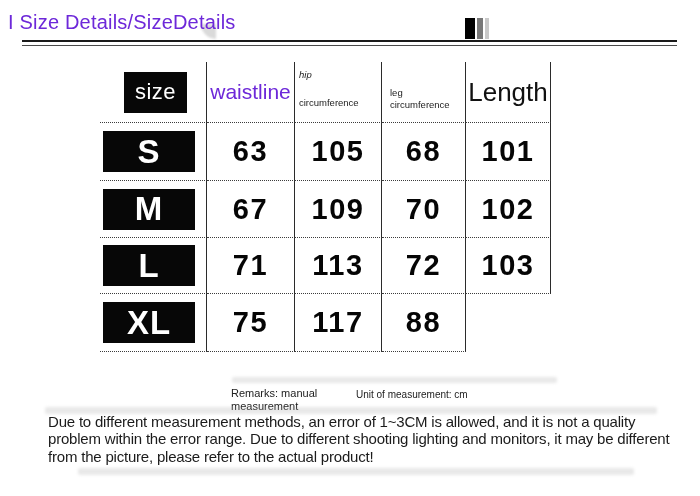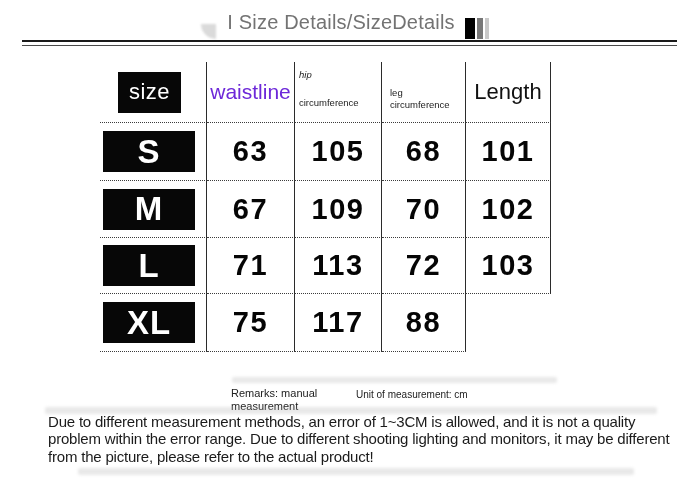--- a/index.html
+++ b/index.html
@@ -1,47 +1,47 @@
 <!DOCTYPE html>
 <html><head>
 <meta charset="utf-8">
 <style>
   html,body{margin:0;padding:0;background:#fff;}
   .canvas{position:relative;width:700px;height:496px;background:#ffffff;overflow:hidden;
           font-family:"Liberation Sans", sans-serif;color:#1a1a1a;}
 
   
-  .title{position:absolute;left:16px;top:11px;width:650px;text-align:center;
-         font-size:20px;font-weight:500;letter-spacing:.2px;color:#737373;}
+  .title{position:absolute;left:8px;top:11px;width:650px;
+         font-size:20px;font-weight:500;letter-spacing:.2px;color:#6d28d9;}
   .title-swoosh{position:absolute;left:201px;top:24px;width:15px;height:15px;
          background:#bcbcbc;border-radius:0 0 0 100%;opacity:.55;filter:blur(1px);}
   .bar{position:absolute;top:18px;height:21px;}
   .bar1{left:465px;width:10px;background:#000000;}
   .bar2{left:477px;width:6px;background:#787878;}
   .bar3{left:485px;width:4px;background:#c9c9c9;}
   .hrule{position:absolute;left:22px;top:40px;width:655px;height:3px;
          border-top:2px solid #1a1a1a;border-bottom:1px solid #4a4a4a;background:transparent;}
 
   
   .sizetable{position:absolute;left:100px;top:62px;width:451px;
          display:grid;grid-template-columns:107px 88px 87px 84px 85px;
          grid-template-rows:61px 58px 57px 56px 58px;}
   .cell{border-right:1px solid #2b2b2b;border-bottom:1px dotted #3c3c3c;
          display:flex;align-items:center;justify-content:center;box-sizing:border-box;}
   .cell.first{justify-content:flex-start;}
   .blackbox{background:#070707;color:#ffffff;display:flex;align-items:center;justify-content:center;}
-  .hd-sizebox{width:63px;height:41px;margin-left:18px;font-size:22px;letter-spacing:.5px;}
+  .hd-sizebox{width:63px;height:41px;margin-left:24px;font-size:22px;letter-spacing:.5px;}
   .hd-waist{font-size:21px;color:#6d28d9;}
   .hd-small{font-size:9.5px;line-height:1.25;color:#222;align-items:flex-start;
          flex-direction:column;justify-content:flex-start;padding:7px 2px 0 4px;}
   .hd-small .gap{margin-bottom:16px;display:block;font-style:italic;}
   .hd-small .brk{display:block;width:68px;word-break:break-all;}
   .hd-leg{justify-content:center;padding-top:14px;padding-left:8px;}
   .hd-leg .brk{width:80px;}
-  .hd-length{font-size:22px;color:#111;}
+  .hd-length{font-size:26px;color:#111;}
   .rowbox{width:92px;height:41px;margin-left:3px;font-size:33px;font-weight:bold;letter-spacing:1px;}
   .num{font-size:29px;font-weight:bold;color:#050505;letter-spacing:1.5px;}
 
   
   .remarks{position:absolute;left:231px;top:387px;width:92px;font-size:11px;
          line-height:1.18;color:#222;}
   .unit{position:absolute;left:356px;top:389px;font-size:10px;color:#222;}
 
   
   .disclaimer{position:absolute;left:48px;top:413px;width:630px;

